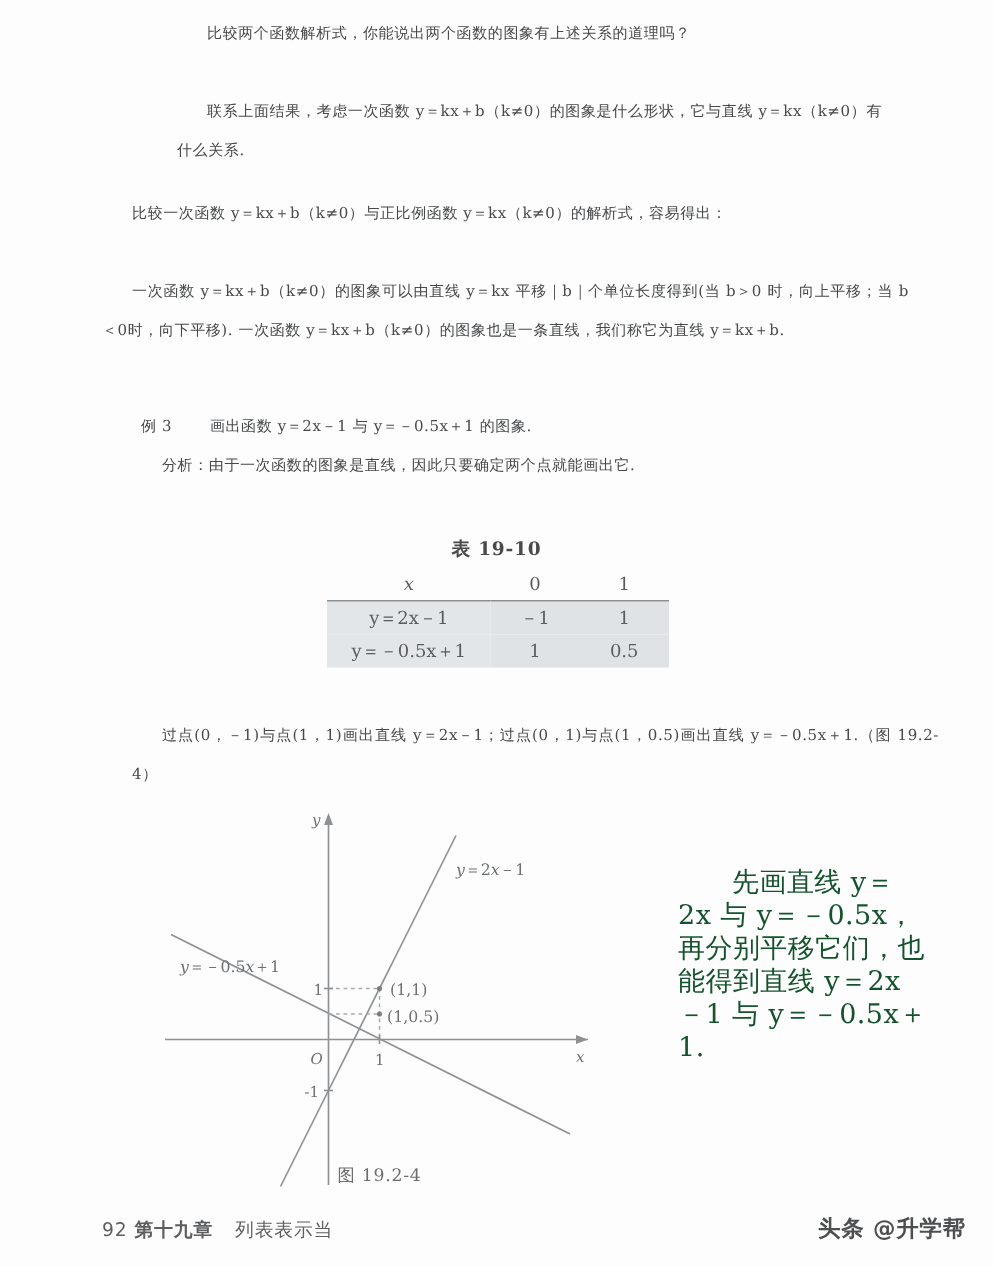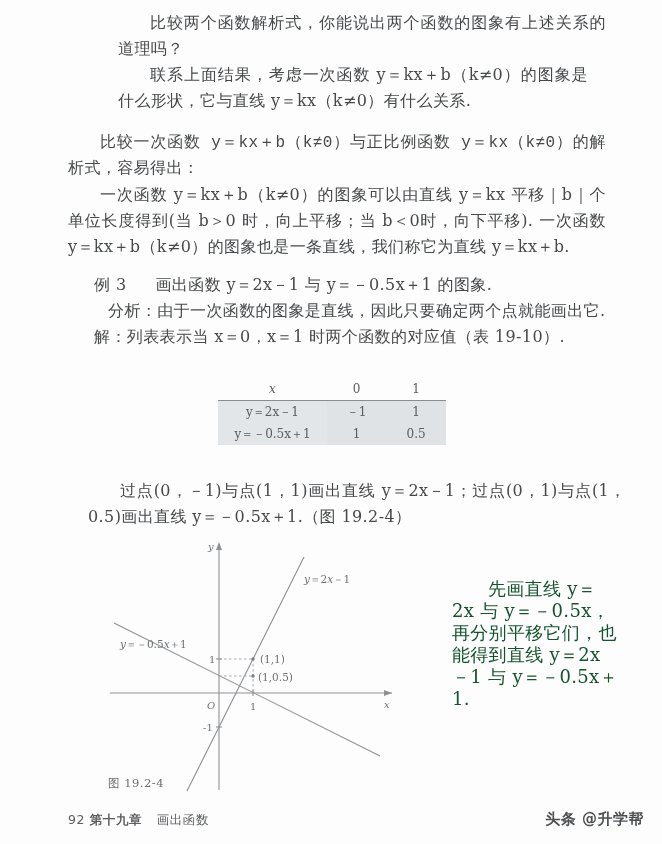--- a/index.html
+++ b/index.html
@@ -14,21 +14,21 @@
   #page {
     position: relative;
     width: 662px;
     height: 844px;
     background: #fdfdfd;
     overflow: hidden;
   }
   
   .para {
     position: absolute;
-    font-size: 16px;
+    font-size: 10px;
     line-height: 26px;
     letter-spacing: 0.4px;
     color: #46484a;
     text-align: justify;
   }
   .indent { text-indent: 2em; }
   .m {
     font-family: "DejaVu Serif", "Liberation Serif", serif;
     font-style: italic;
     letter-spacing: 0;
@@ -76,21 +76,21 @@
     top: 536px;
     width: 290px;
     height: 268px;
   }
   #figure svg { display: block; }
   #figure-caption {
     position: absolute;
     left: 108px;
     top: 776px;
     width: 290px;
-    text-align: left;
+    text-align: center;
     font-size: 11.5px;
     color: #6a6c6e;
     letter-spacing: 0.5px;
   }
   
   #side-note {
     position: absolute;
     left: 452px;
     top: 578px;
     width: 166px;
@@ -126,34 +126,34 @@
 </style>
 </head>
 <body>
 
 <div id="page">
 
   <div class="para indent" style="left:118px; top:10px; width:488px;">比较两个函数解析式，你能说出两个函数的图象有上述关系的道理吗？</div>
 
   <div class="para indent" style="left:118px; top:62px; width:470px;">联系上面结果，考虑一次函数 y＝kx＋b（k≠0）的图象是什么形状，它与直线 y＝kx（k≠0）有什么关系.</div>
 
-  <div class="para indent" style="left:68px; top:130px; width:538px;font-family:Liberation Mono, monospace;">比较一次函数 y＝kx＋b（k≠0）与正比例函数 y＝kx（k≠0）的解析式，容易得出：</div>
+  <div class="para indent" style="left:68px; top:130px; width:538px;">比较一次函数 y＝kx＋b（k≠0）与正比例函数 y＝kx（k≠0）的解析式，容易得出：</div>
 
   <div class="para indent" style="left:68px; top:182px; width:538px;">一次函数 y＝kx＋b（k≠0）的图象可以由直线 y＝kx 平移｜b｜个单位长度得到(当 b＞0 时，向上平移；当 b＜0时，向下平移). 一次函数 y＝kx＋b（k≠0）的图象也是一条直线，我们称它为直线 y＝kx＋b.</div>
 
   <div class="para" style="left:94px; top:272px; width:512px;">
     <span>例 3</span>
     <span style="display:inline-block;width:18px;"></span>
     <span>画出函数 y＝2x－1 与 y＝－0.5x＋1 的图象.</span>
   </div>
 
   <div class="para" style="left:108px; top:298px; width:512px;">分析：由于一次函数的图象是直线，因此只要确定两个点就能画出它.</div>
 
-  <div class="para" style="left:94px; top:324px; width:512px;">解：列表表示当 x＝0，x＝1 时两个函数的对应值（表 19-10）.</div>
-
+
+  <div id="table-caption">表 19-10</div>
 
   <table id="data-table">
     <tbody>
       <tr class="head">
         <td class="col-label m">x</td>
         <td class="col-v">0</td>
         <td class="col-v">1</td>
       </tr>
       <tr class="body">
         <td class="col-label">y＝2x－1</td>
@@ -221,18 +221,18 @@
     </svg>
   </div>
 
   <div id="figure-caption">图 19.2-4</div>
 
   <div id="side-note">先画直线 y＝2x 与 y＝－0.5x，再分别平移它们，也能得到直线 y＝2x－1 与 y＝－0.5x＋1.</div>
 
   <div id="footer">
     <span class="pageno">92</span>
     <span class="chap">第十九章</span>
-    <span>画出函数</span>
+    <span>列表表示当</span>
   </div>
 
   <div id="watermark">头条 @升学帮</div>
 
 </div>
 
 </body></html>

